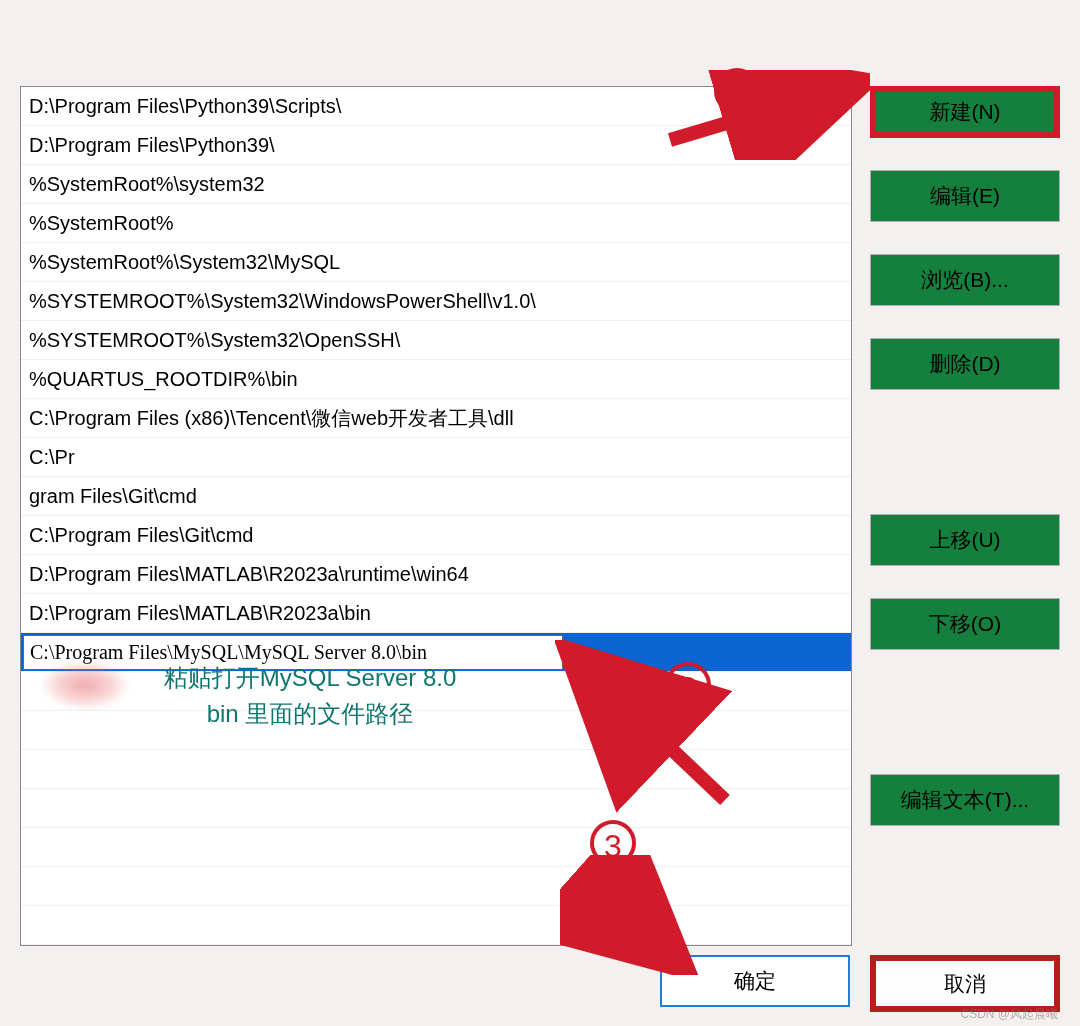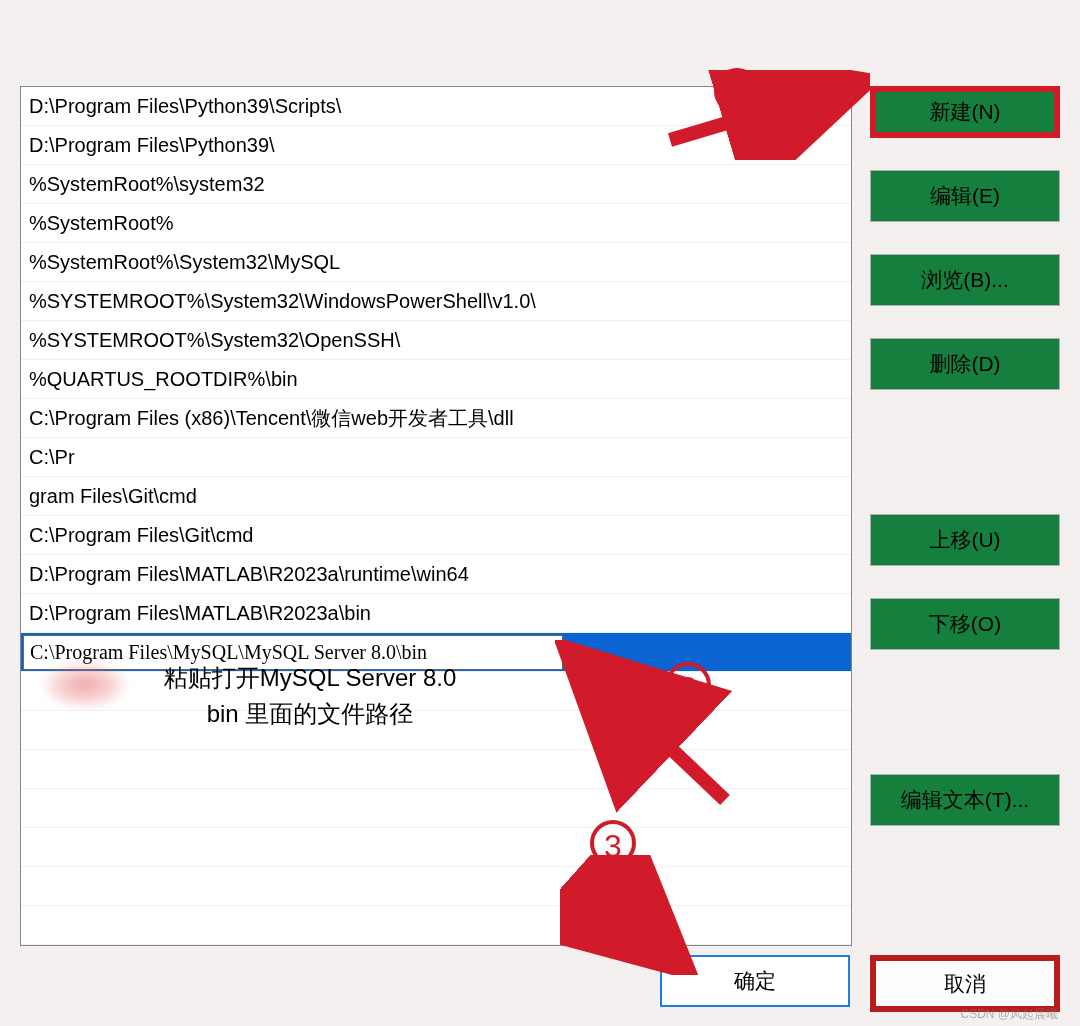--- a/index.html
+++ b/index.html
@@ -112,21 +112,21 @@
       line-height: 44px;
       text-align: center;
       font-weight: 500;
     }
     .arrow {
       position: absolute;
       pointer-events: none;
     }
     .annotation-text {
       position: absolute;
-      color: #000000;
+      color: #0f766e;
       font-size: 24px;
       line-height: 36px;
       text-align: center;
     }
     .smudge {
       position: absolute;
       width: 90px;
       height: 50px;
       background: radial-gradient(ellipse at center, rgba(230,100,100,0.55) 0%, rgba(230,100,100,0.25) 45%, rgba(230,100,100,0) 70%);
       filter: blur(3px);

